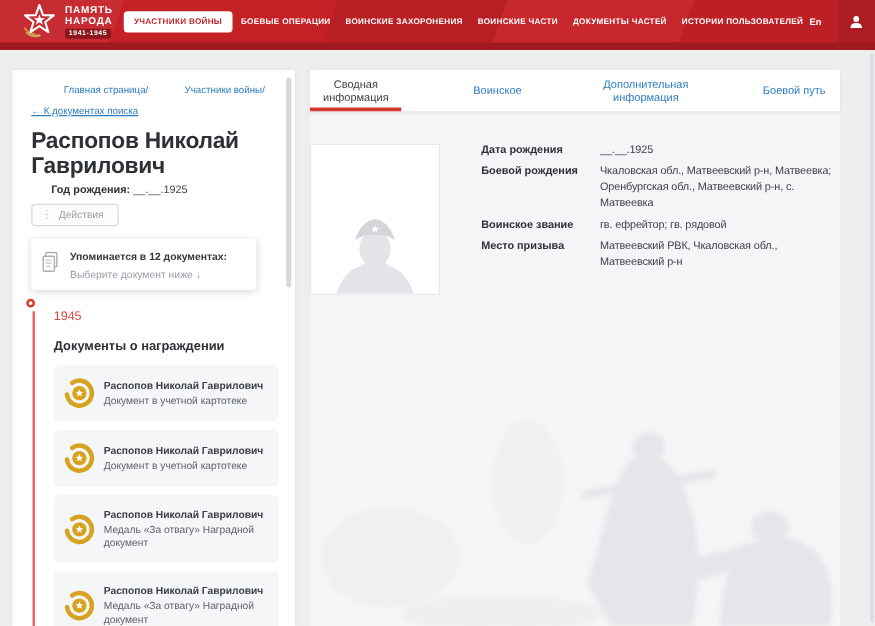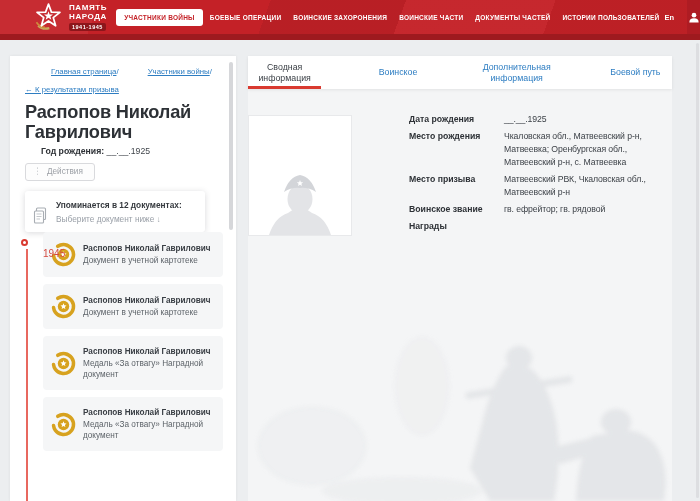--- a/index.html
+++ b/index.html
@@ -3,21 +3,21 @@
 <meta charset="utf-8">
 <style>
   * { margin:0; padding:0; box-sizing:border-box; }
   html,body { width:700px; height:501px; overflow:hidden; }
   body { font-family:"Liberation Sans","DejaVu Sans",sans-serif; background:#eceef0; }
   .page { position:relative; width:700px; height:501px; overflow:hidden; }
 
   
   header { position:absolute; top:0; left:0; right:0; height:40px;
     background:linear-gradient(110deg, rgba(255,255,255,.05) 0 14%, rgba(0,0,0,0) 14% 38%, rgba(0,0,0,.06) 38% 57%, rgba(255,255,255,.03) 57% 78%, rgba(0,0,0,.04) 78%), #c42127;
-    border-bottom:6px solid #9e1a1f; display:flex; align-items:center; padding-left:33px; z-index:9; }
+    border-bottom:6px solid #9e1a1f; display:flex; align-items:center; padding-left:16px; z-index:9; }
   .logo { display:flex; align-items:center; gap:5px; text-decoration:none; }
   .logo svg { width:31px; height:30px; }
   .logo-text { color:#fff; font-weight:bold; font-size:8px; letter-spacing:.6px; line-height:1.15; }
   .logo-years { display:inline-block; background:#8c161b; color:#fff; font-size:5.5px; font-weight:bold;
     padding:1px 3px; border-radius:2px; margin-top:1px; letter-spacing:.5px; }
   nav { display:flex; align-items:center; margin-left:9px; gap:2px; }
   .nav-item { font-size:6.5px; font-weight:bold; color:#fff; letter-spacing:.25px; padding:4px 5px;
     text-decoration:none; white-space:nowrap; cursor:pointer; }
   .nav-item.active { background:#fff; color:#c42127; border-radius:3px; padding:5px 8px; }
   .lang { margin-left:auto; margin-right:13px; color:#fff; font-size:7.5px; font-weight:bold; text-decoration:none; cursor:pointer; }
@@ -27,32 +27,32 @@
   
   .body { position:absolute; top:40px; left:0; right:0; bottom:0; }
   .page-scrollbar { position:absolute; right:1px; top:3px; bottom:3px; width:3px; background:#dddee1; border-radius:2px; }
 
   
   .sidebar { position:absolute; left:10px; top:16px; width:226px; bottom:0; background:#fff;
     box-shadow:0 0 3px rgba(0,0,0,.07); }
   .sb-thumb { position:absolute; right:3px; top:6px; width:4px; height:168px; background:#d6d7da; border-radius:2px; }
   .sidebar-inner { padding:10px 12px 0 15px; }
   .crumbs { font-size:7.8px; line-height:1.5; }
-  .crumb { color:#2d7dc2; text-decoration:underline; cursor:pointer;padding-left:26px; }
+  .crumb { color:#2d7dc2; cursor:pointer;padding-left:26px; }
   .bc-sep { color:#2d7dc2; margin-right:3px; }
   .back-link { display:inline-block; color:#2d7dc2; font-size:7.8px; text-decoration:underline; margin-top:1px; cursor:pointer; }
   .person-name { font-size:18.2px; font-weight:bold; color:#2d3136; line-height:1.13; margin:6px 0 3px; letter-spacing:-.2px; }
   .birth { font-size:8.7px; color:#2d3136;margin-left:16px; }
   .birth .b-label { font-weight:bold; }
   .birth .b-value { color:#41464c; }
   .actions-btn { margin-top:7px; display:inline-flex; align-items:center; gap:5px; border:1px solid #d9dadd;
     border-radius:3px; padding:3px 11px 4px 7px; font-size:8.2px; color:#9b9fa5; background:#fdfdfd; cursor:pointer; }
   .dots-icon { color:#c0c3c7; font-size:9px; line-height:1; }
   .mentions-card { margin-top:10px; width:180px; background:#fff; border-radius:3px;
-    box-shadow:0 1px 6px rgba(50,50,60,.18); padding:9px 8px 8px 8px; display:flex; gap:8px; align-items:flex-end; }
+    box-shadow:0 1px 6px rgba(50,50,60,.18); padding:9px 8px 8px 8px; display:flex; gap:8px; align-items:flex-start; }
   .mentions-card svg { width:15px; height:17px; flex-shrink:0; margin-top:1px; }
   .m-title { font-size:8.3px; font-weight:bold; color:#34383d; line-height:1.35; }
   .m-sub { font-size:8.3px; color:#999fa7; margin-top:3px; }
   .tl-dot { position:absolute; left:11px; top:183px; width:7px; height:7px; border:2.5px solid #d93a30;
     border-radius:50%; background:#fff; z-index:2; }
   .tl-year { position:absolute; left:33px; top:192px; font-size:10px; color:#d54a40; }
   .tl-line { position:absolute; left:16px; top:193px; bottom:0; width:2px; background:#e8685f; }
   .section-title { margin:40px 0 9px 18px; font-size:10.3px; font-weight:bold; color:#2d3136; }
   .doc-list { margin-left:18px; margin-right:1px; }
   .doc-card { background:#f5f6f7; border-radius:4px; padding:10px 6px 10px 8px; display:flex; gap:7px;
@@ -66,21 +66,21 @@
   .tabbar { position:absolute; left:248px; top:16px; width:424px; height:33px; background:#fff; display:flex;
     box-shadow:0 1px 3px rgba(0,0,0,.08); z-index:3;gap:40px; }
   .tab { flex:1; display:flex; align-items:center; justify-content:center; text-align:center; font-size:8.8px;
     color:#2d7dc2; position:relative; cursor:pointer; line-height:1.25; padding:0 8px; }
   .tab.active { color:#3a3f45; }
   .tab.active::after { content:""; position:absolute; left:0; right:0; bottom:0; height:3px; background:#d93a30; }
   .photo-card { position:absolute; left:248px; top:75px; width:104px; height:121px; background:#fff;
     border:1px solid #e8e9eb; display:flex; align-items:flex-end; justify-content:center; overflow:hidden; z-index:2; }
   .photo-card svg { width:66px; height:76px; }
   .info-list { position:absolute; left:385px; top:73px; width:290px; z-index:2; }
-  .info-row { display:grid; grid-template-columns:95px 1fr; margin-bottom:4px;margin-left:24px; }
+  .info-row { display:grid; grid-template-columns:95px 1fr; margin-bottom:4px; }
   .lbl { font-size:8.7px; font-weight:bold; color:#2d3136; line-height:1.5; padding-right:6px; }
   .val { font-size:8.7px; color:#3d4248; line-height:1.5; white-space:pre-line; letter-spacing:-.1px; }
   .val.link { color:#2d7dc2; text-decoration:underline; cursor:pointer; }
   .fade-art { position:absolute; right:0; bottom:0; width:450px; height:175px; pointer-events:none; }
 </style>
 </head>
 <body>
 
 <div class="page">
 
@@ -116,41 +116,42 @@
     </div>
   </header>
 
   <div class="body">
 
     <aside class="sidebar">
       <div class="sidebar-inner">
         <div class="crumbs">
           
         <span class="crumb-wrap"><a class="crumb">Главная страница</a><span class="bc-sep">/</span></span><span class="crumb-wrap"><a class="crumb">Участники войны</a><span class="bc-sep">/</span></span></div>
-        <a class="back-link">← К результатам призыва</a>
+        <a class="back-link">← К документах поиска</a>
         <h1 class="person-name">Распопов Николай Гаврилович</h1>
         <div class="birth">
           <span class="b-label">Год рождения:</span>
           <span class="b-value">__.__.1925</span>
         </div>
         <button class="actions-btn">
           <span class="dots-icon">⋮</span>
           <span>Действия</span>
         </button>
         <div class="mentions-card">
           <svg viewBox="0 0 15 17">
             <rect x="3.5" y="1" width="9" height="11.5" rx="1" fill="#ffffff" stroke="#a8adb3" stroke-width="1.1"></rect>
             <rect x="1.5" y="4" width="9" height="12" rx="1" fill="#ffffff" stroke="#a8adb3" stroke-width="1.1"></rect>
             <path d="M3.5 7 H8.5 M3.5 9.5 H8.5 M3.5 12 H7" stroke="#c3c7cb" stroke-width="1"></path>
           </svg>
           <div>
             <div class="m-title">Упоминается в 12 документах:</div>
             <div class="m-sub">Выберите документ ниже ↓</div>
           </div>
         </div>
+        <div class="section-title">Документы о награждении</div>
         <div class="doc-list">
 
             <div class="doc-card">
               <svg viewBox="0 0 28 28">
                 <circle cx="14" cy="14" r="11.2" fill="none" stroke="#d7a21f" stroke-width="4" stroke-dasharray="58 13" stroke-linecap="round" transform="rotate(-125 14 14)"></circle>
                 <circle cx="14" cy="14" r="6.4" fill="#d7a21f"></circle>
                 <path d="M14 10.4 L14.94 12.71 L17.42 12.89 L15.52 14.49 L16.12 16.91 L14 15.6 L11.88 16.91 L12.48 14.49 L10.58 12.89 L13.06 12.71 Z" fill="#ffffff"></path>
               </svg>
               <div class="doc-meta">
                 <div class="doc-title">Распопов Николай Гаврилович</div>
@@ -248,35 +249,34 @@
     </div>
 
     <div class="info-list">
 
         <div class="info-row">
           <div class="lbl">Дата рождения</div>
           <div class="val">__.__.1925</div>
         </div>
 
         <div class="info-row">
-          <div class="lbl">Место рождения</div>
+          <div class="lbl">Боевой рождения</div>
           <div class="val">Чкаловская обл., Матвеевский р-н, Матвеевка; Оренбургская обл., Матвеевский р-н, с. Матвеевка</div>
+        </div>
+
+        <div class="info-row">
+          <div class="lbl">Воинское звание</div>
+          <div class="val">гв. ефрейтор; гв. рядовой</div>
         </div>
 
         <div class="info-row">
           <div class="lbl">Место призыва</div>
           <div class="val">Матвеевский РВК, Чкаловская обл., Матвеевский р-н</div>
         </div>
 
-        <div class="info-row">
-          <div class="lbl">Воинское звание</div>
-          <div class="val">гв. ефрейтор; гв. рядовой</div>
-        </div>
-
-
-        <div class="info-row">
-          <div class="lbl">Награды</div>
+
+        <div class="info-row">
         </div>
       </div>
 
     <div class="page-scrollbar"></div>
   </div>
 </div>
 
 </body></html>

